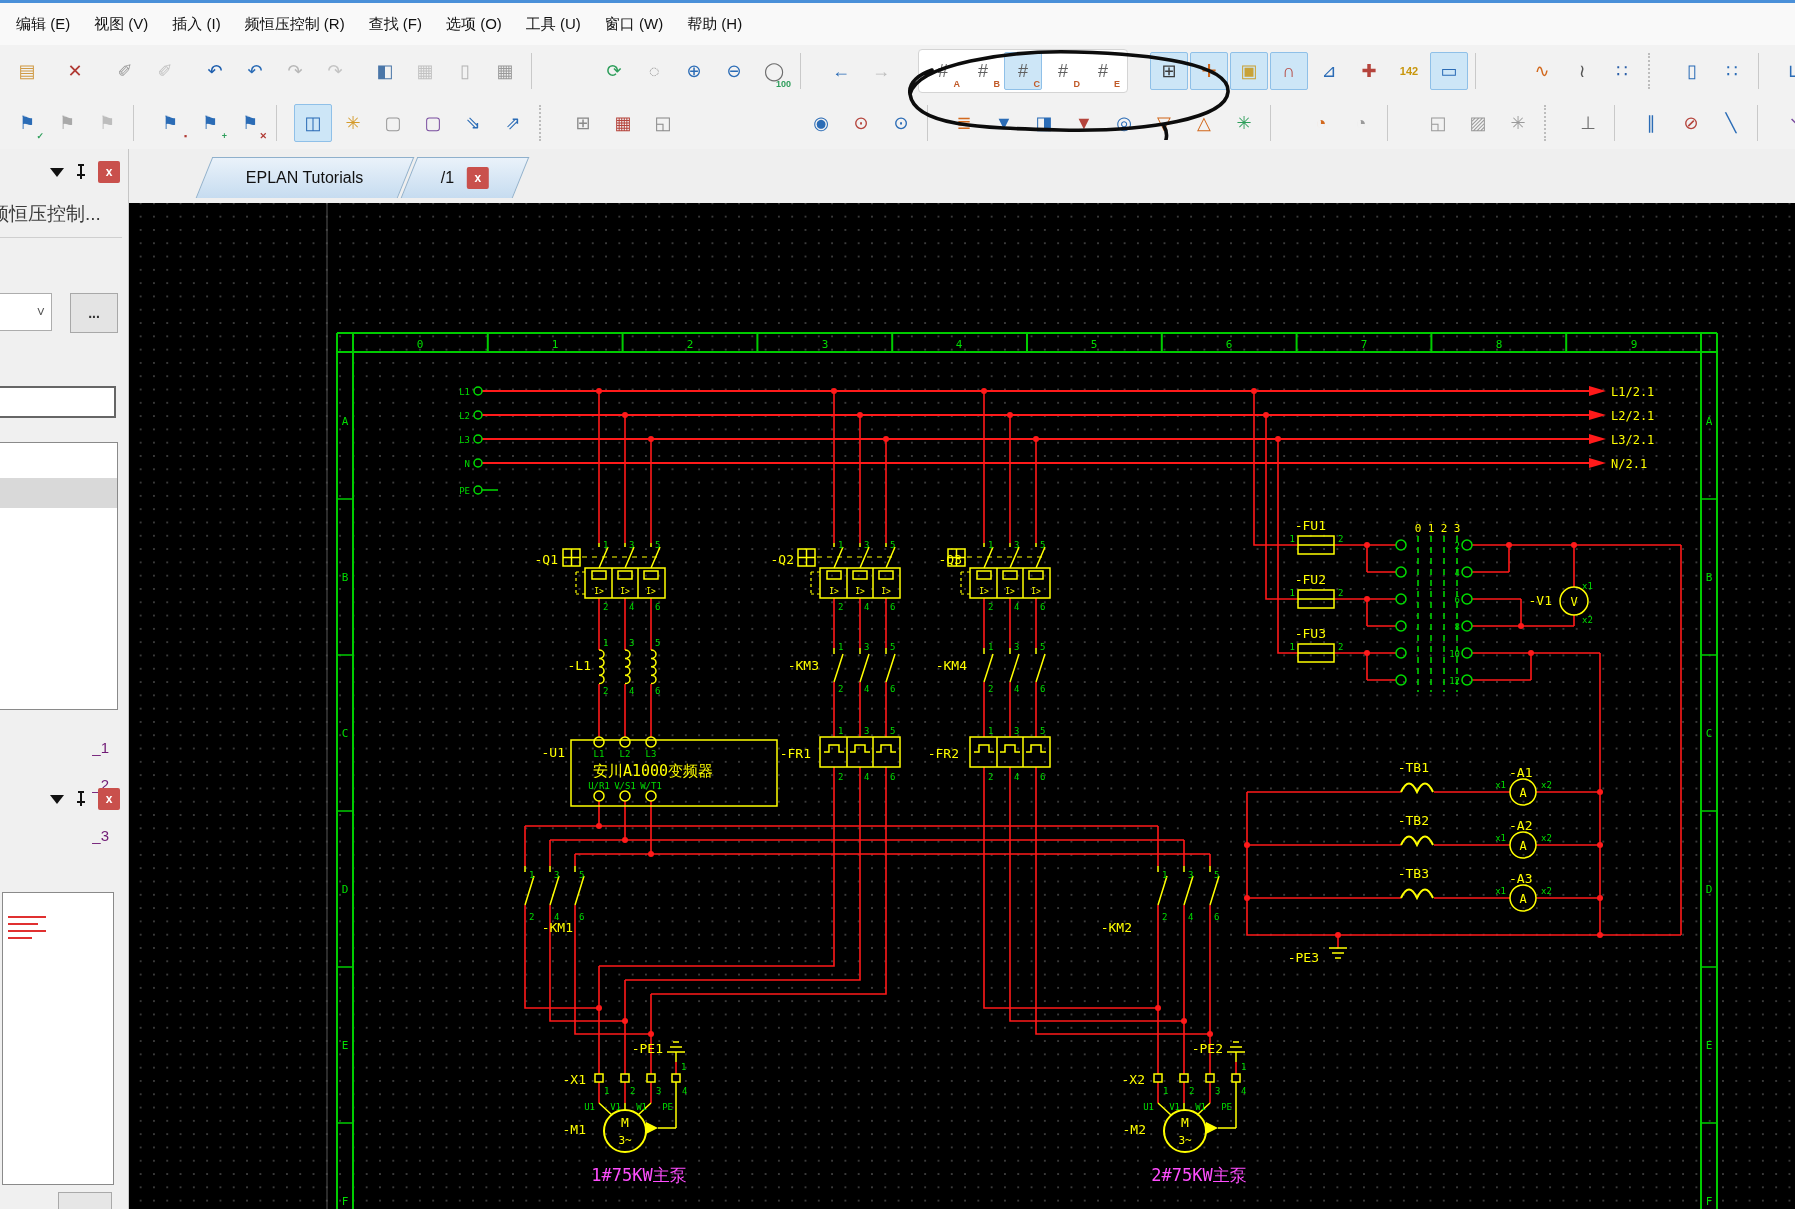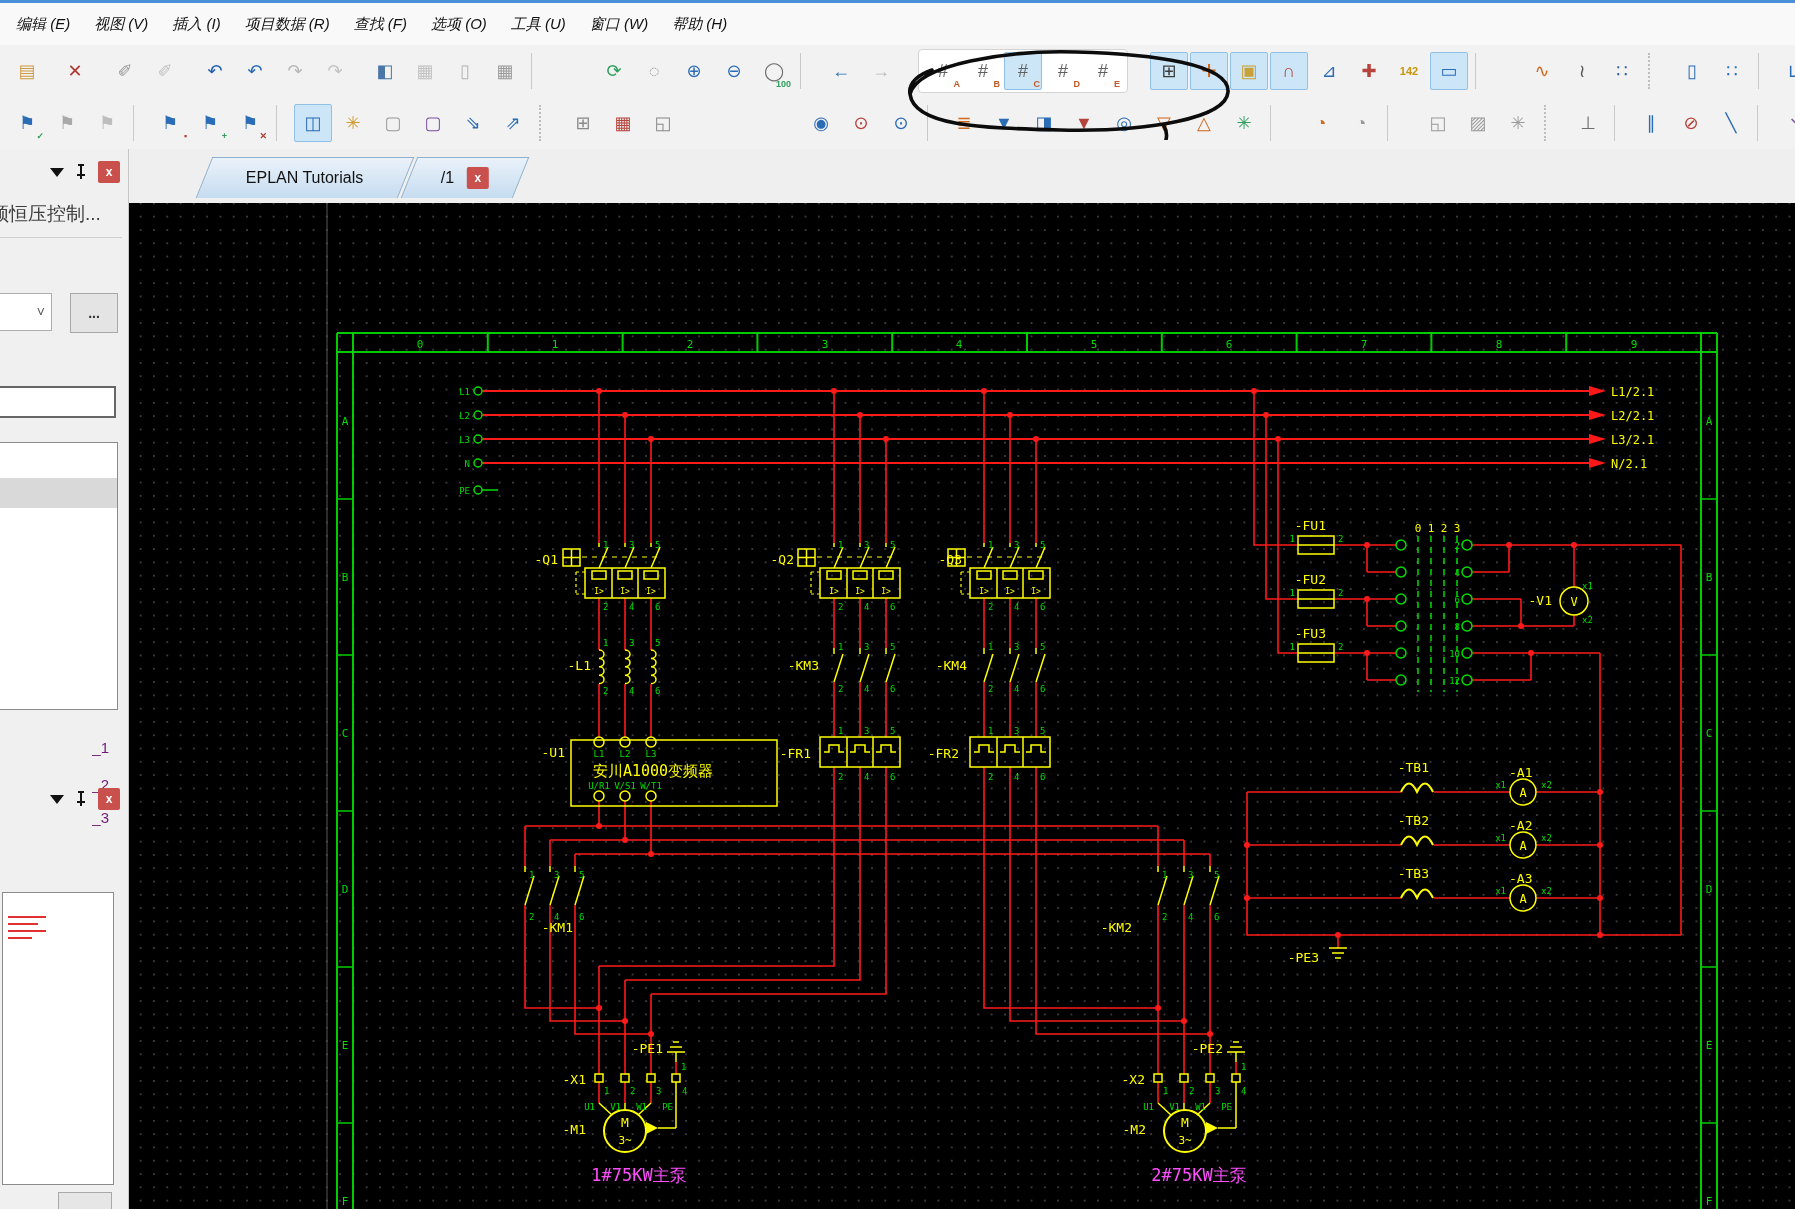--- a/index.html
+++ b/index.html
@@ -1,21 +1,21 @@
 <!DOCTYPE html>
 <html><head>
 <meta charset="utf-8">
 <style>
   html,body{margin:0;padding:0;}
   body{width:1795px;height:1209px;overflow:hidden;position:relative;
        font-family:"Liberation Sans",sans-serif;background:#f0f0f0;font-size:14px;}
   #topline{position:absolute;left:0;top:0;width:100%;height:3px;background:#4a90d9;}
   
   #menubar{position:absolute;left:0;top:3px;width:100%;height:42px;background:#f9f9f9;
-           border-bottom:1px solid #a3a3a3;display:flex;align-items:center;font-style:italic;}
+           border-bottom:1px solid #a3a3a3;display:flex;align-items:center;}
   #menubar ul{list-style:none;margin:0;padding:0 0 0 4px;display:flex;}
   #menubar li{padding:4px 12px;font-size:15px;color:#111;cursor:default;white-space:nowrap;}
   
   .toolbar{position:absolute;left:0;width:100%;height:52px;background:#f2f2f2;
            display:flex;align-items:center;border-bottom:1px solid #dcdcdc;}
   #tb1{top:45px;} #tb2{top:97px;border-bottom:1px solid #cfcfcf;}
   .tb-group{display:flex;align-items:center;gap:2px;flex:0 0 auto;}
   .tb-group.panel{background:#fff;border:1px solid #d4d4d4;border-radius:4px;padding:2px 5px;}
   .tb-icon{width:36px;height:36px;display:flex;align-items:center;justify-content:center;
            font-size:18px;position:relative;border:1px solid transparent;border-radius:2px;cursor:default;}
@@ -81,21 +81,21 @@
 </head>
 <body>
 
 <div id="topline"></div>
 
 <div id="menubar">
   <ul id="menu">
       <li>编辑 (E)</li>
       <li>视图 (V)</li>
       <li>插入 (I)</li>
-      <li>项目数据 (R)</li>
+      <li>频恒压控制 (R)</li>
       <li>查找 (F)</li>
       <li>选项 (O)</li>
       <li>工具 (U)</li>
       <li>窗口 (W)</li>
       <li>帮助 (H)</li>
     </ul>
 </div>
 
 <div id="tb1" class="toolbar">
     <div class="tb-group" style="margin-left: 8px;">
@@ -412,21 +412,21 @@
     <div id="p1-title">
       <span>频恒压控制...</span>
     </div>
     <div id="combo">˅</div>
     <div id="ellipsis">...</div>
     <div id="searchbox"></div>
     <div id="listbox">
       <div class="selrow"></div>
       <div class="li" style="top:296px">_1</div>
       <div class="li" style="top:333px">_2</div>
-      <div class="li" style="top:366px">_3</div>
+      <div class="li" style="top:384px">_3</div>
     </div>
     <div class="ph" id="p2-header">
       <span class="tri"></span>
       <svg width="14" height="16">
         <path d="M7,1 V11 M3,11 H11 M7,11 V15 M4,1 H10" stroke="#111" stroke-width="2" fill="none"></path>
       </svg>
       <span class="xbtn">x</span>
     </div>
     <div id="preview">
       <i style="left:5px;top:23px;width:38px"></i>

